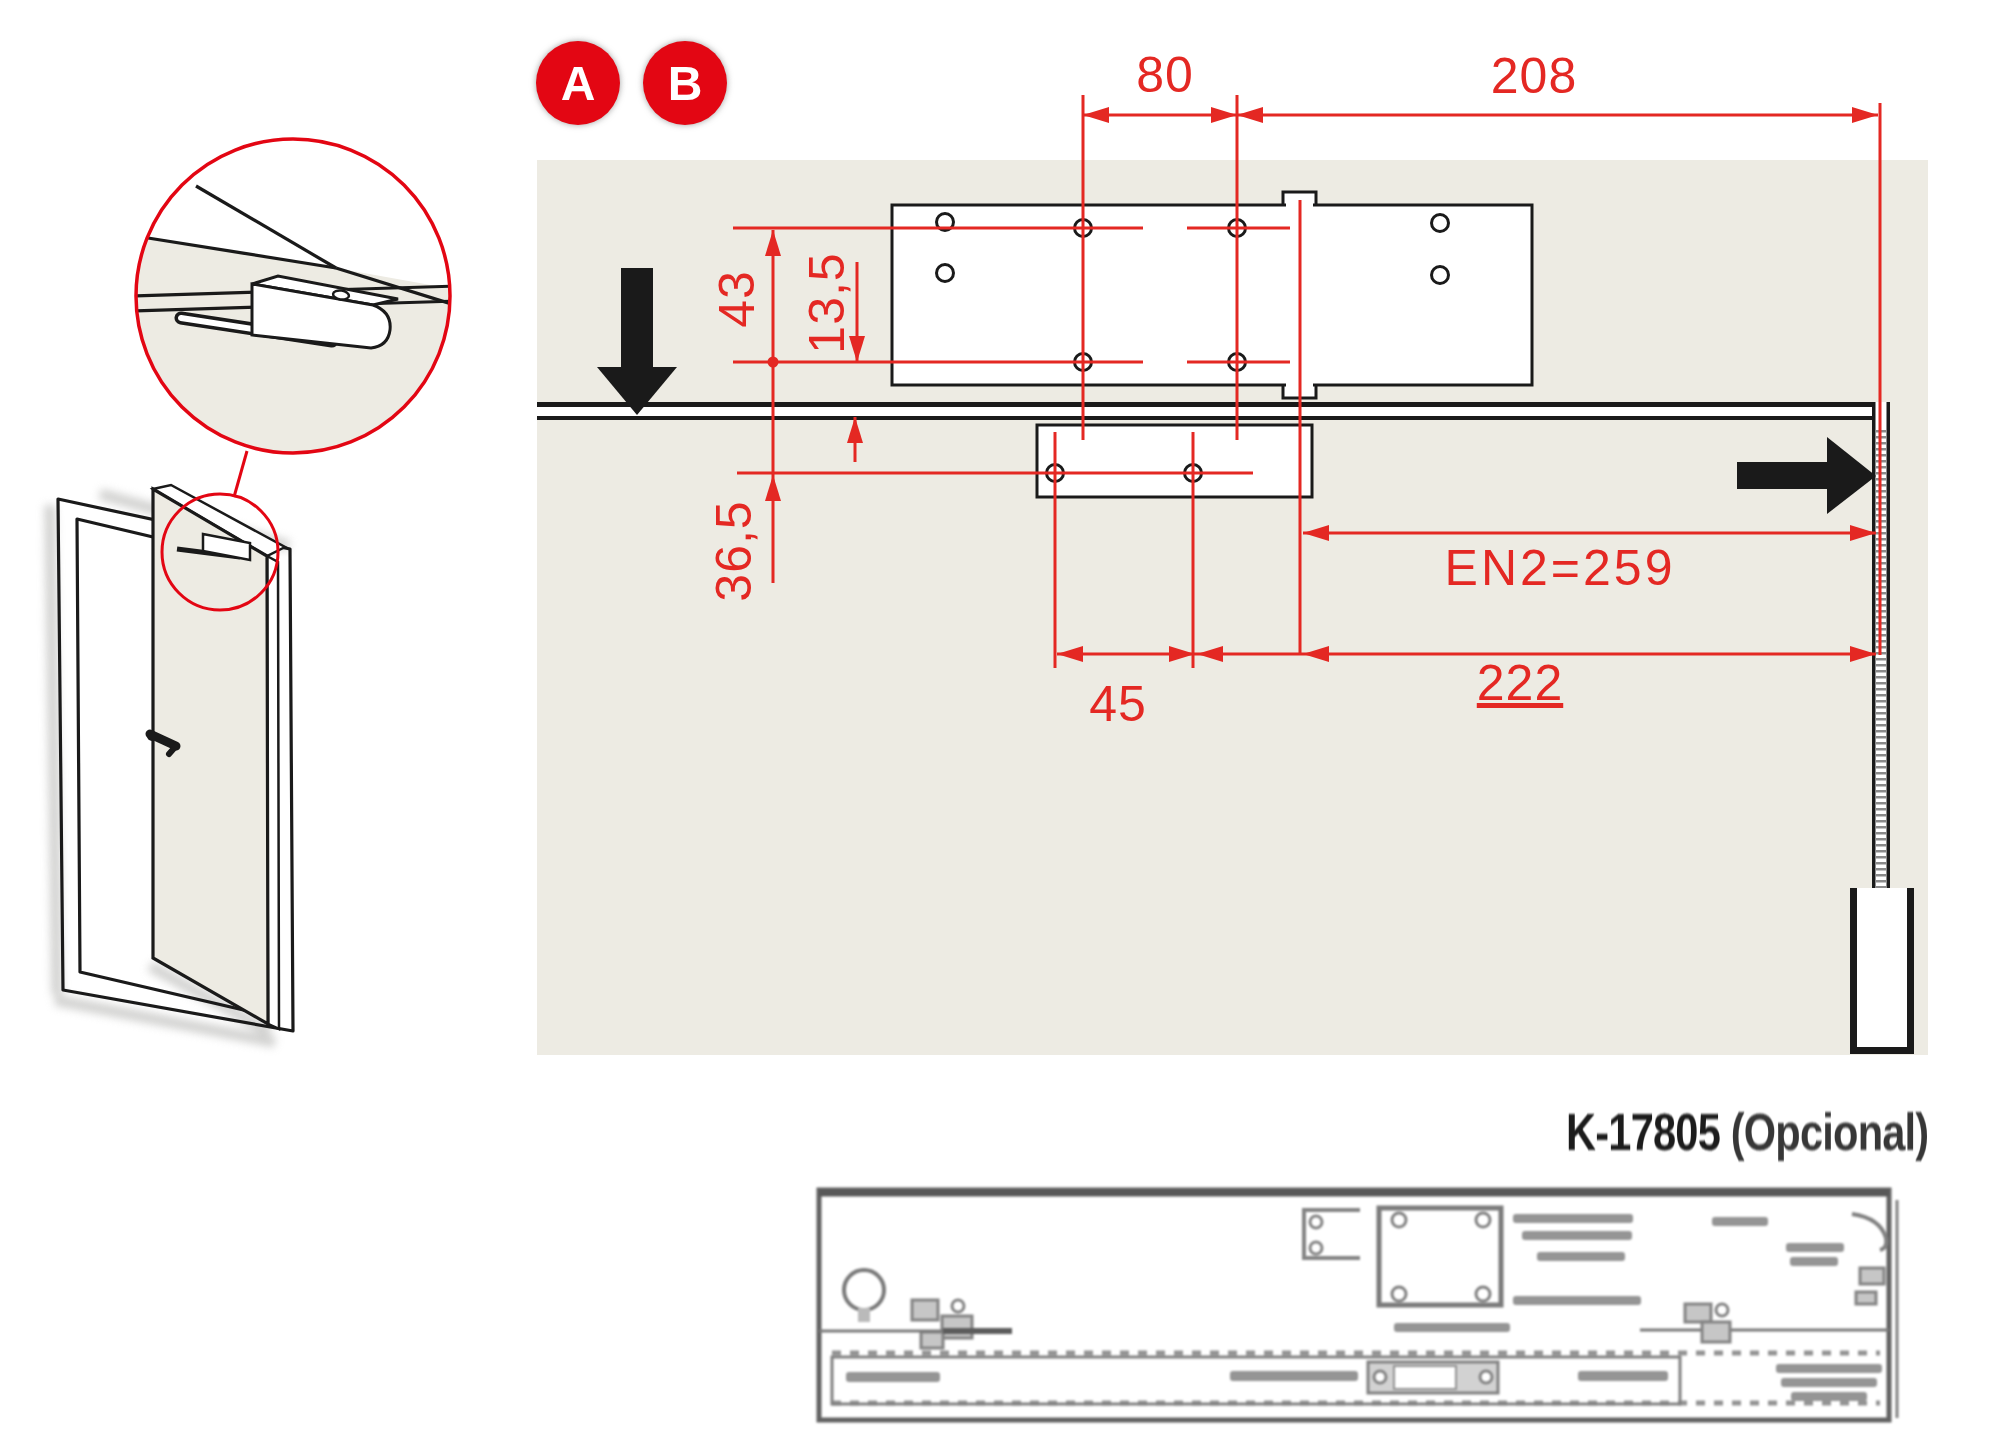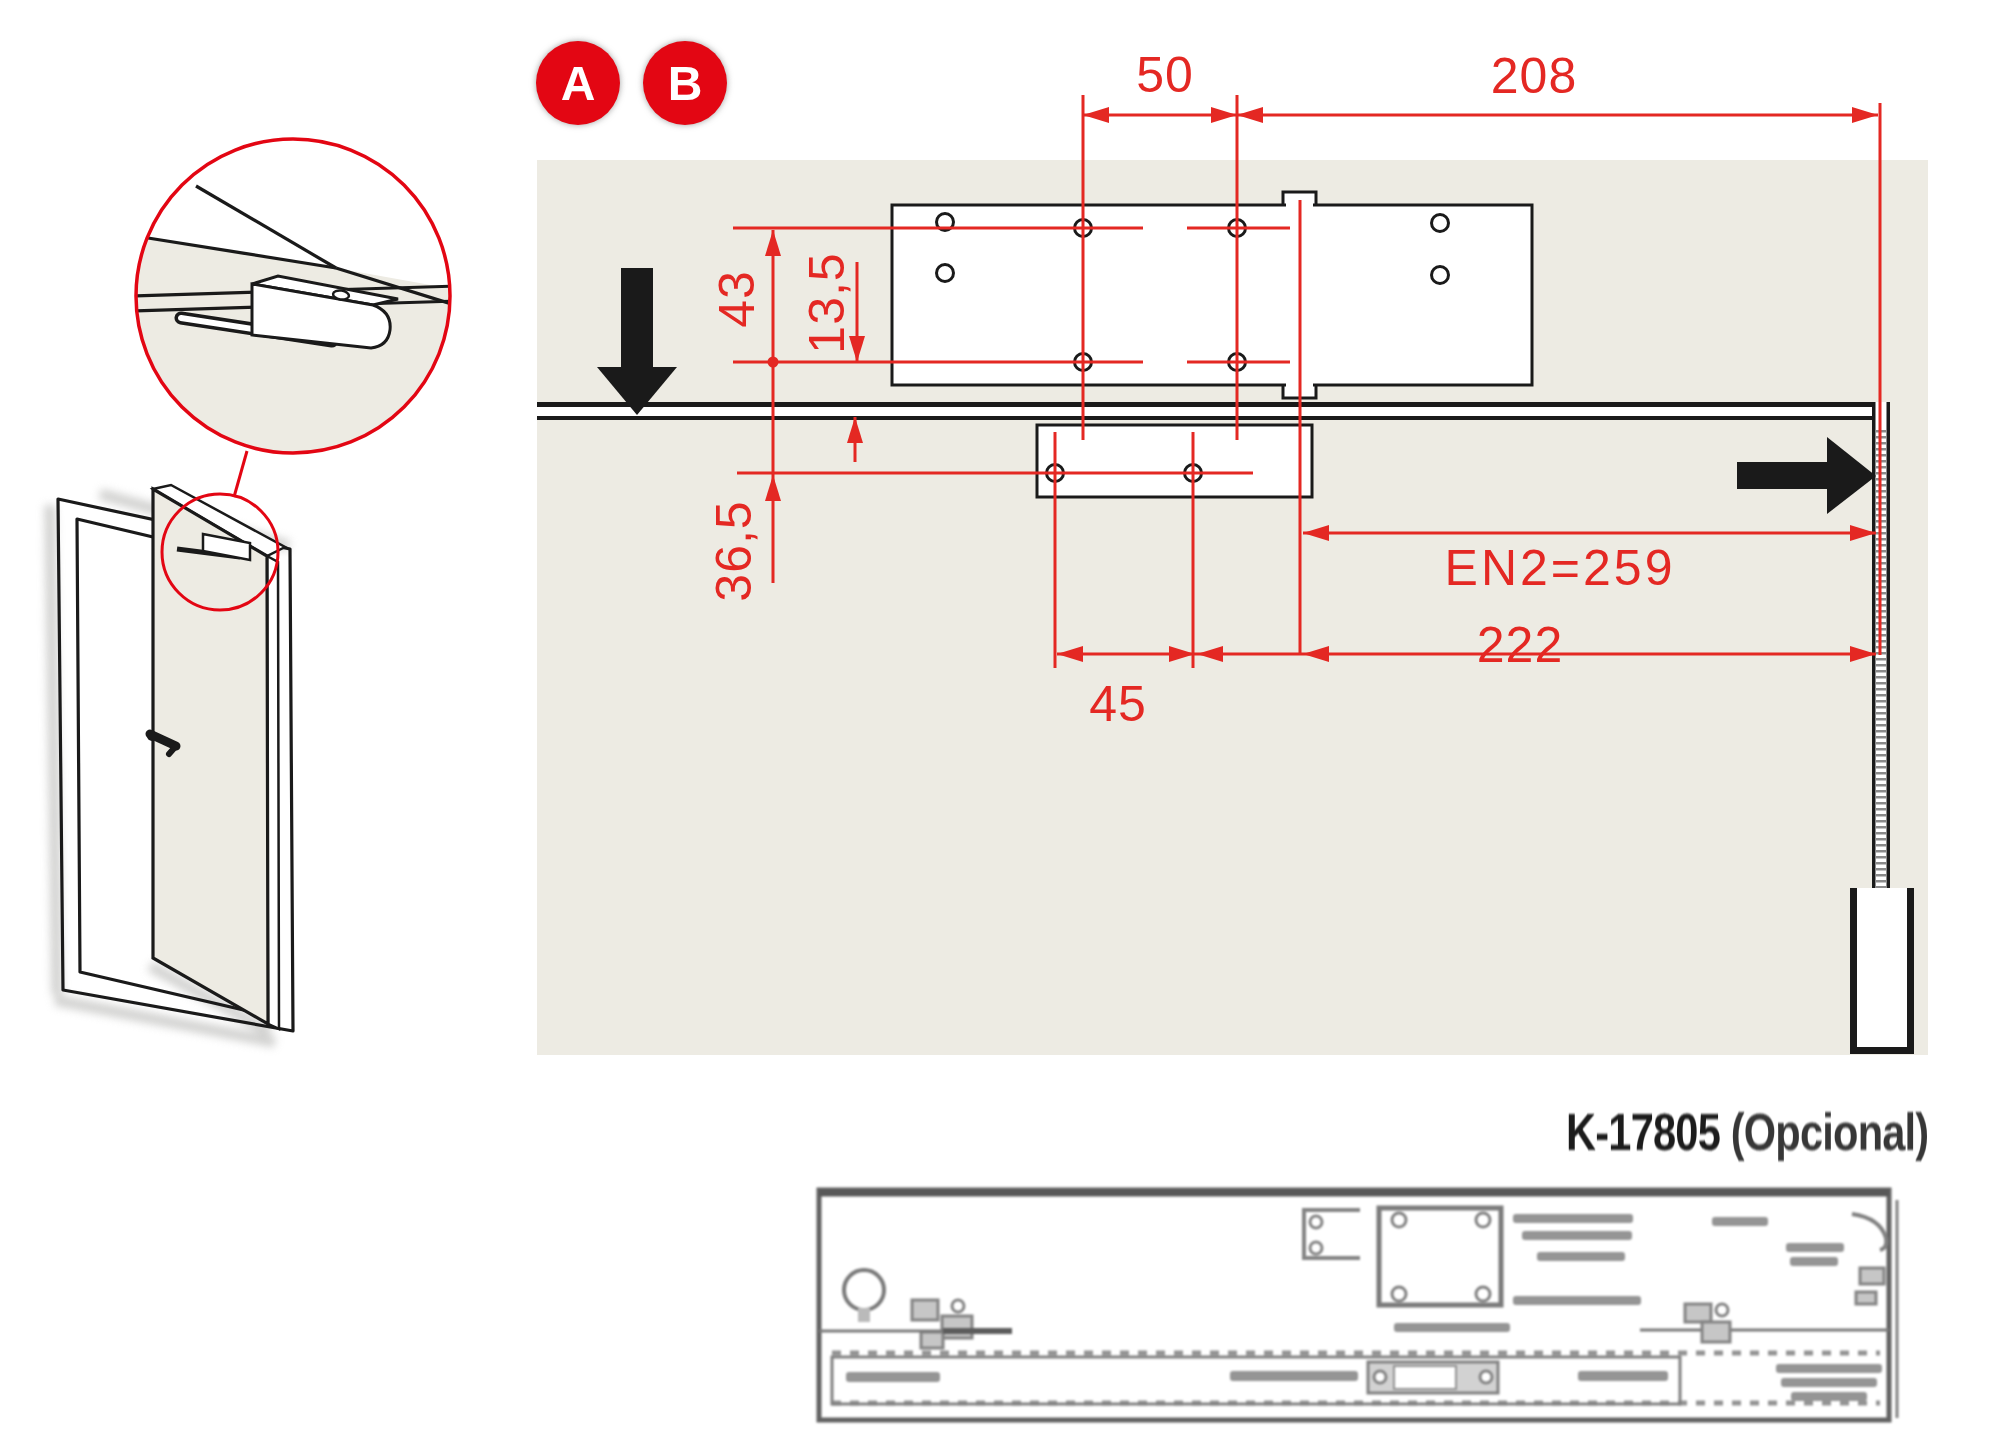--- a/index.html
+++ b/index.html
@@ -252,27 +252,27 @@
 
       <path d="M1852,1214 q28,4 34,24 q2,10 -6,12" fill="none" stroke="#777" stroke-width="4"></path>
       <rect x="1860" y="1268" width="24" height="16" fill="#c2c2c2" stroke="#7a7a7a" stroke-width="3"></rect>
       <rect x="1856" y="1292" width="20" height="12" fill="#c2c2c2" stroke="#7a7a7a" stroke-width="3"></rect>
     </g>
   </svg>
 
   <div class="badge" style="left:536px;top:41px;">A</div>
   <div class="badge" style="left:643px;top:41px;">B</div>
 
-  <div class="dim-label" style="left:1165px;top:75px;">50</div>
+  <div class="dim-label" style="left:1165px;top:75px;">80</div>
   <div class="dim-label" style="left:1534px;top:76px;">208</div>
   <div class="dim-label vert" style="left:737px;top:299px;">43</div>
   <div class="dim-label vert" style="left:827px;top:303px;">13,5</div>
   <div class="dim-label vert" style="left:734px;top:551px;">36,5</div>
   <div class="dim-label" style="left:1118px;top:689px;margin-top:15px;">45</div>
   <div class="dim-label" style="left:1560px;top:568px;letter-spacing:3px;">EN2=259</div>
-  <div class="dim-label" style="left:1520px;top:645px;">222</div>
+  <div class="dim-label" style="left:1520px;top:683px;text-decoration:underline;">222</div>
 
   <div id="caption">
     <span>K-17805</span>
     <span class="note">(Opcional)</span>
   </div>
 
 </div>
 
 </body></html>

